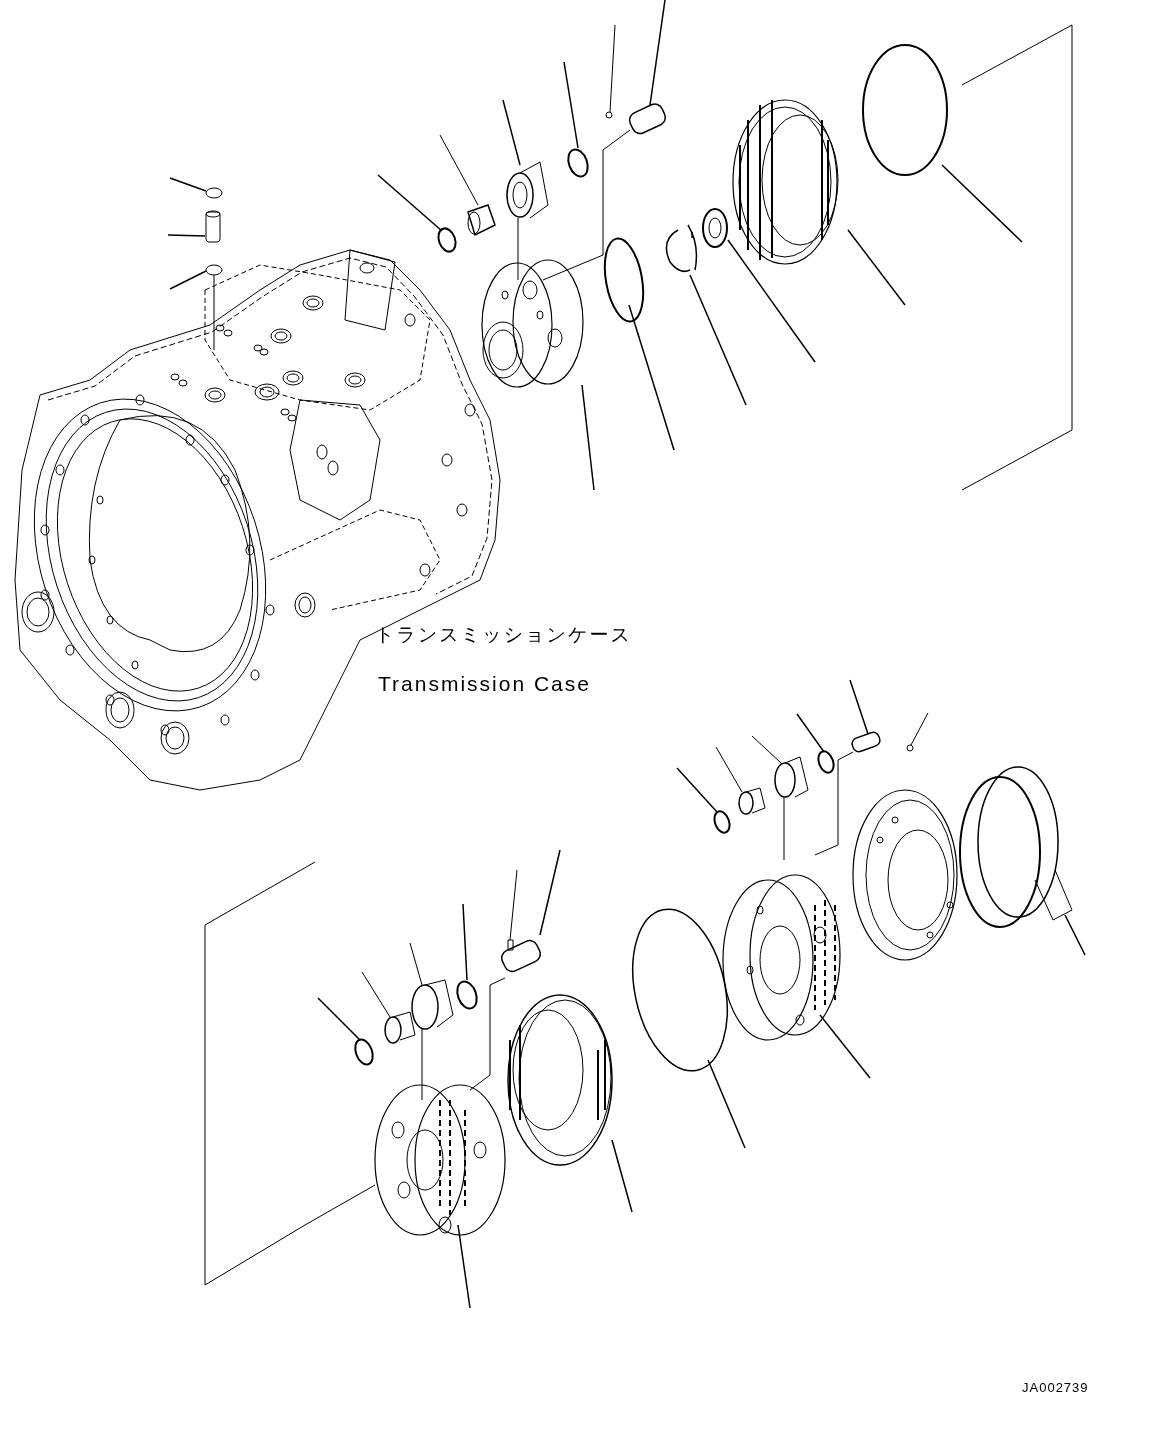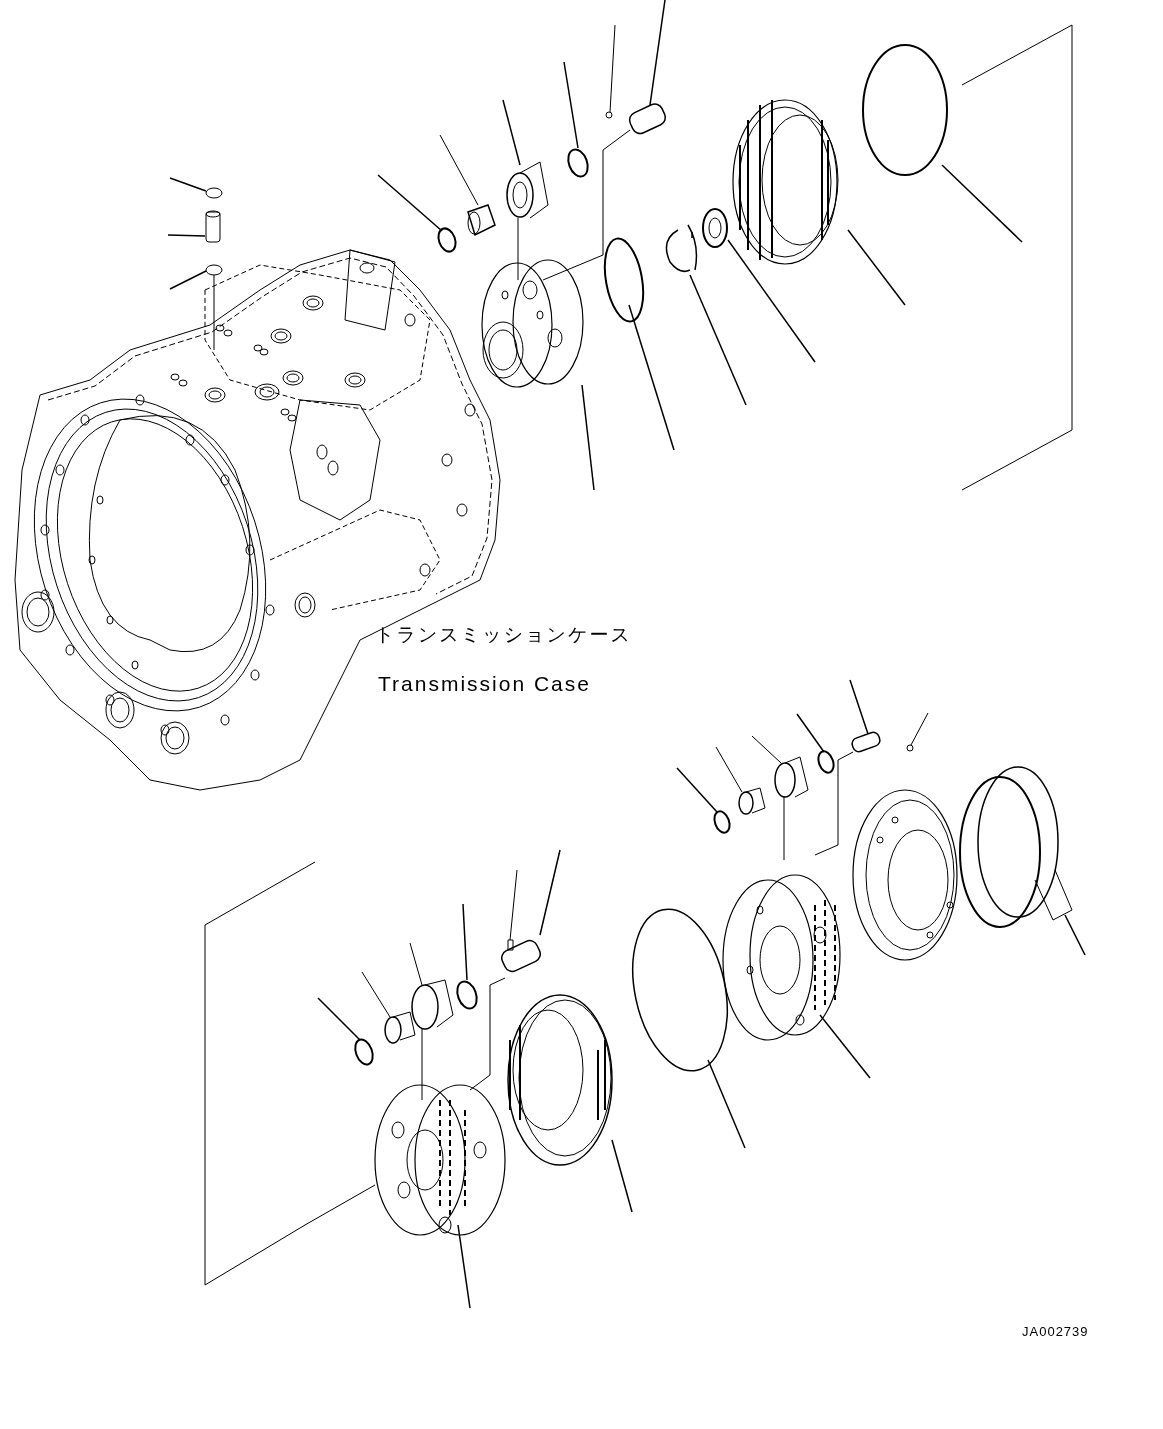--- a/index.html
+++ b/index.html
@@ -6,21 +6,21 @@
   body { width: 1163px; height: 1429px; position: relative; overflow: hidden; }
   #diagram { position: absolute; left: 0; top: 0; width: 1163px; height: 1429px; }
   .caption {
     position: absolute;
     font-family: Liberation Sans, sans-serif;
     color: #000;
     white-space: nowrap;
   }
   .caption-jp { left: 375px; top: 622px; font-size: 19px; letter-spacing: 2px; }
   .caption-en { left: 378px; top: 672px; font-size: 21px; letter-spacing: 2px; }
-  .drawing-id { left: 1022px; top: 1324px; font-size: 13px; letter-spacing: 1px; }
+  .drawing-id { left: 1022px; top: 1380px; font-size: 13px; letter-spacing: 1px; }
   svg * { vector-effect: non-scaling-stroke; }
 </style>
 </head>
 <body>
 
 <svg id="diagram" viewBox="0 0 1163 1429" xmlns="http://www.w3.org/2000/svg" fill="none" stroke="#000" stroke-width="1">
 
   <g stroke-width="1">
 
     <path d="M40,395 L90,380 L130,350 L210,325 L260,290 L300,265 L350,250 L390,260 L420,290 L450,330 L470,380 L490,420 L500,480 L495,540 L480,580 L440,600 L400,620 L360,640 L340,680 L320,720 L300,760 L260,780 L200,790 L150,780 L110,740 L60,700 L20,650 L15,580 L22,470 Z"></path>

